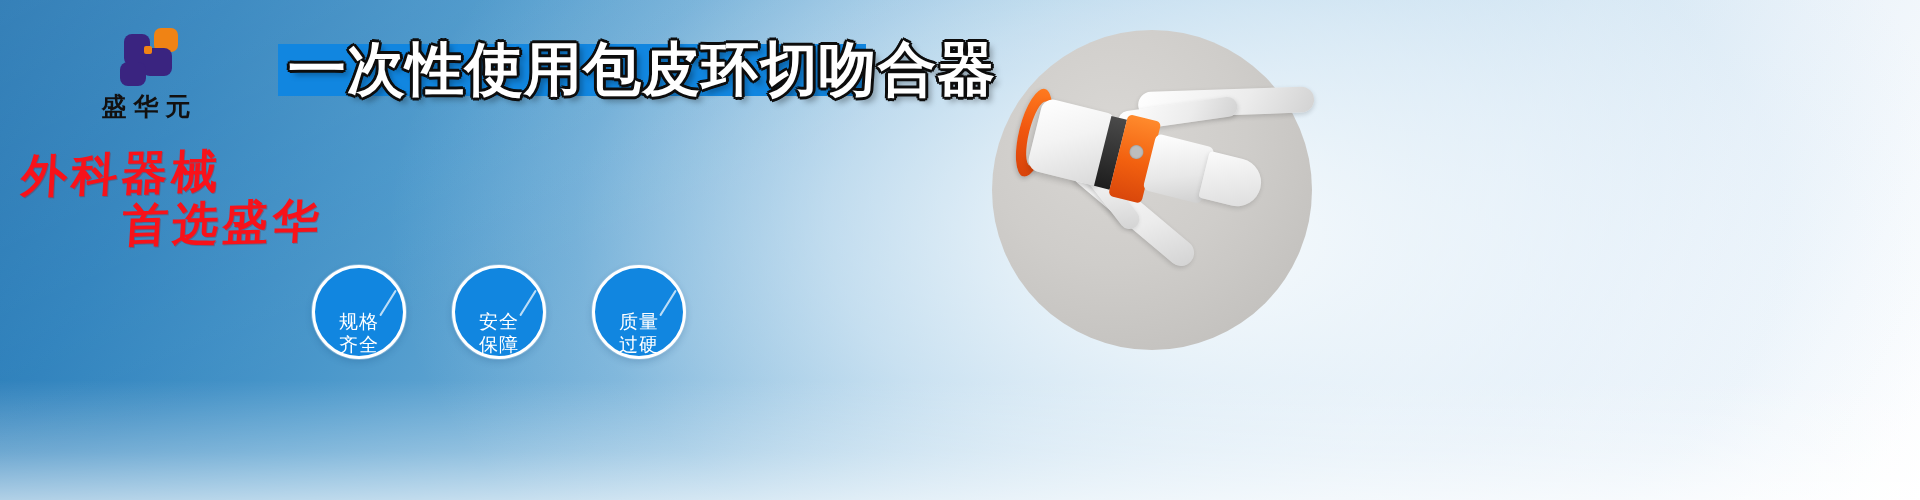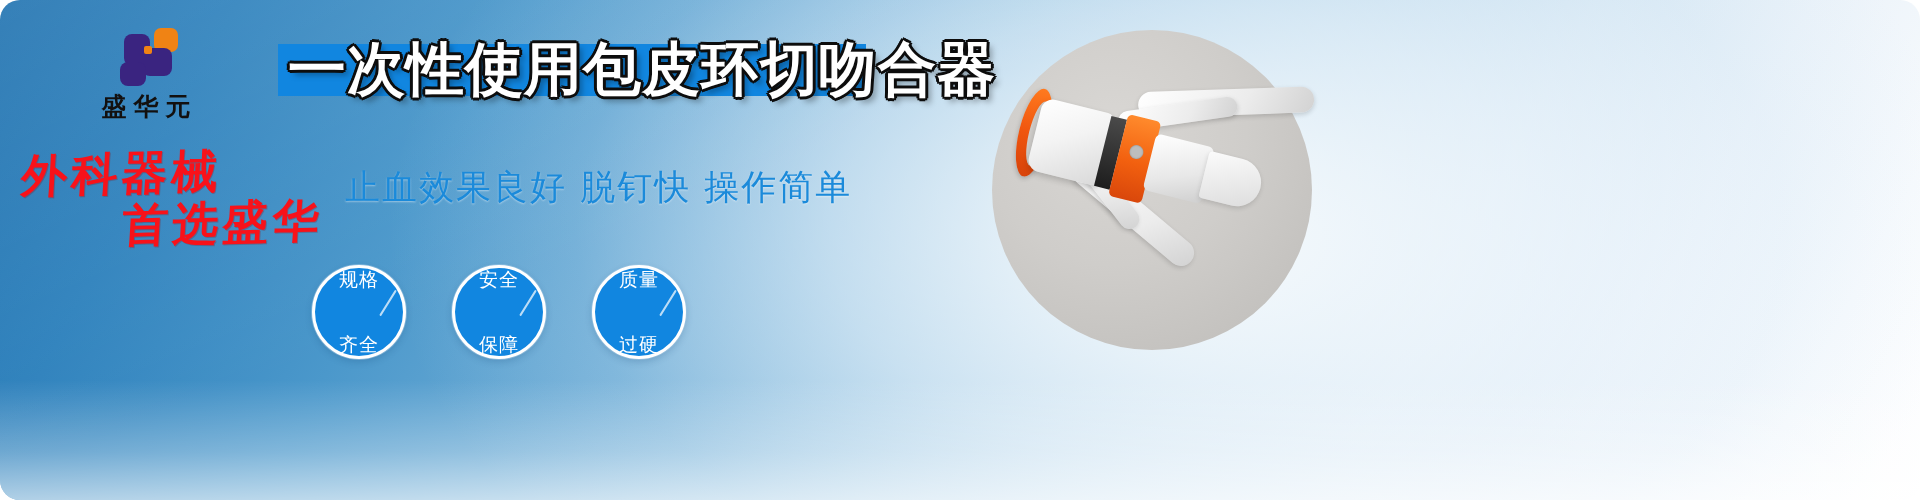--- a/index.html
+++ b/index.html
@@ -18,21 +18,20 @@
         #2f82bd 11%,
         #4b98cb 24%,
         #6fadd6 37%,
         #93c2e0 50%,
         #b7d6ea 62%,
         #d6e7f3 73%,
         #eaf2f9 83%,
         #f7fafd 92%,
         #ffffff 100%);
     overflow:hidden;
-    border-radius:20px;
   }
   
   .sheen {
     position:absolute; left:0; top:0; width:100%; height:100%;
     background:linear-gradient(160deg, rgba(255,255,255,0.10) 0%, rgba(255,255,255,0) 40%);
     pointer-events:none;
   }
   .bottom-fade {
     position:absolute; left:0; bottom:0; width:100%; height:120px;
     background:linear-gradient(to bottom, rgba(255,255,255,0) 0%, rgba(255,255,255,0.30) 60%, rgba(255,255,255,0.62) 100%);
@@ -122,21 +121,21 @@
   .badge {
     position:relative;
     width:94px; height:94px;
     border-radius:50%;
     background:#1186e0;
     border:3px solid #ffffff;
     box-shadow:0 0 0 1px rgba(160,200,230,0.55), 0 3px 7px rgba(20,70,120,0.22);
     display:flex;
     flex-direction:column;
     align-items:center;
-    justify-content:space-between;
+    justify-content:flex-end;
   }
   .badge::after {
     content:"";
     position:absolute;
     right:14px; top:20px;
     width:2px; height:30px;
     background:rgba(255,255,255,0.72);
     transform:rotate(32deg);
     border-radius:1px;
   }
@@ -265,21 +264,20 @@
   </div>
 
   <div class="callig">
     <span class="l1">外科器械</span>
     <span class="l2">首选盛华</span>
   </div>
 
   <div class="title-bar"></div>
   <div class="title-text">一次性使用包皮环切吻合器</div>
 
-  <div class="tagline">止血效果良好 脱钉快 操作简单</div>
 
   <div class="badges">
     <div class="badge">
       <span>规格</span>
       <span>齐全</span>
     </div>
     <div class="badge">
       <span>安全</span>
       <span>保障</span>
     </div>

